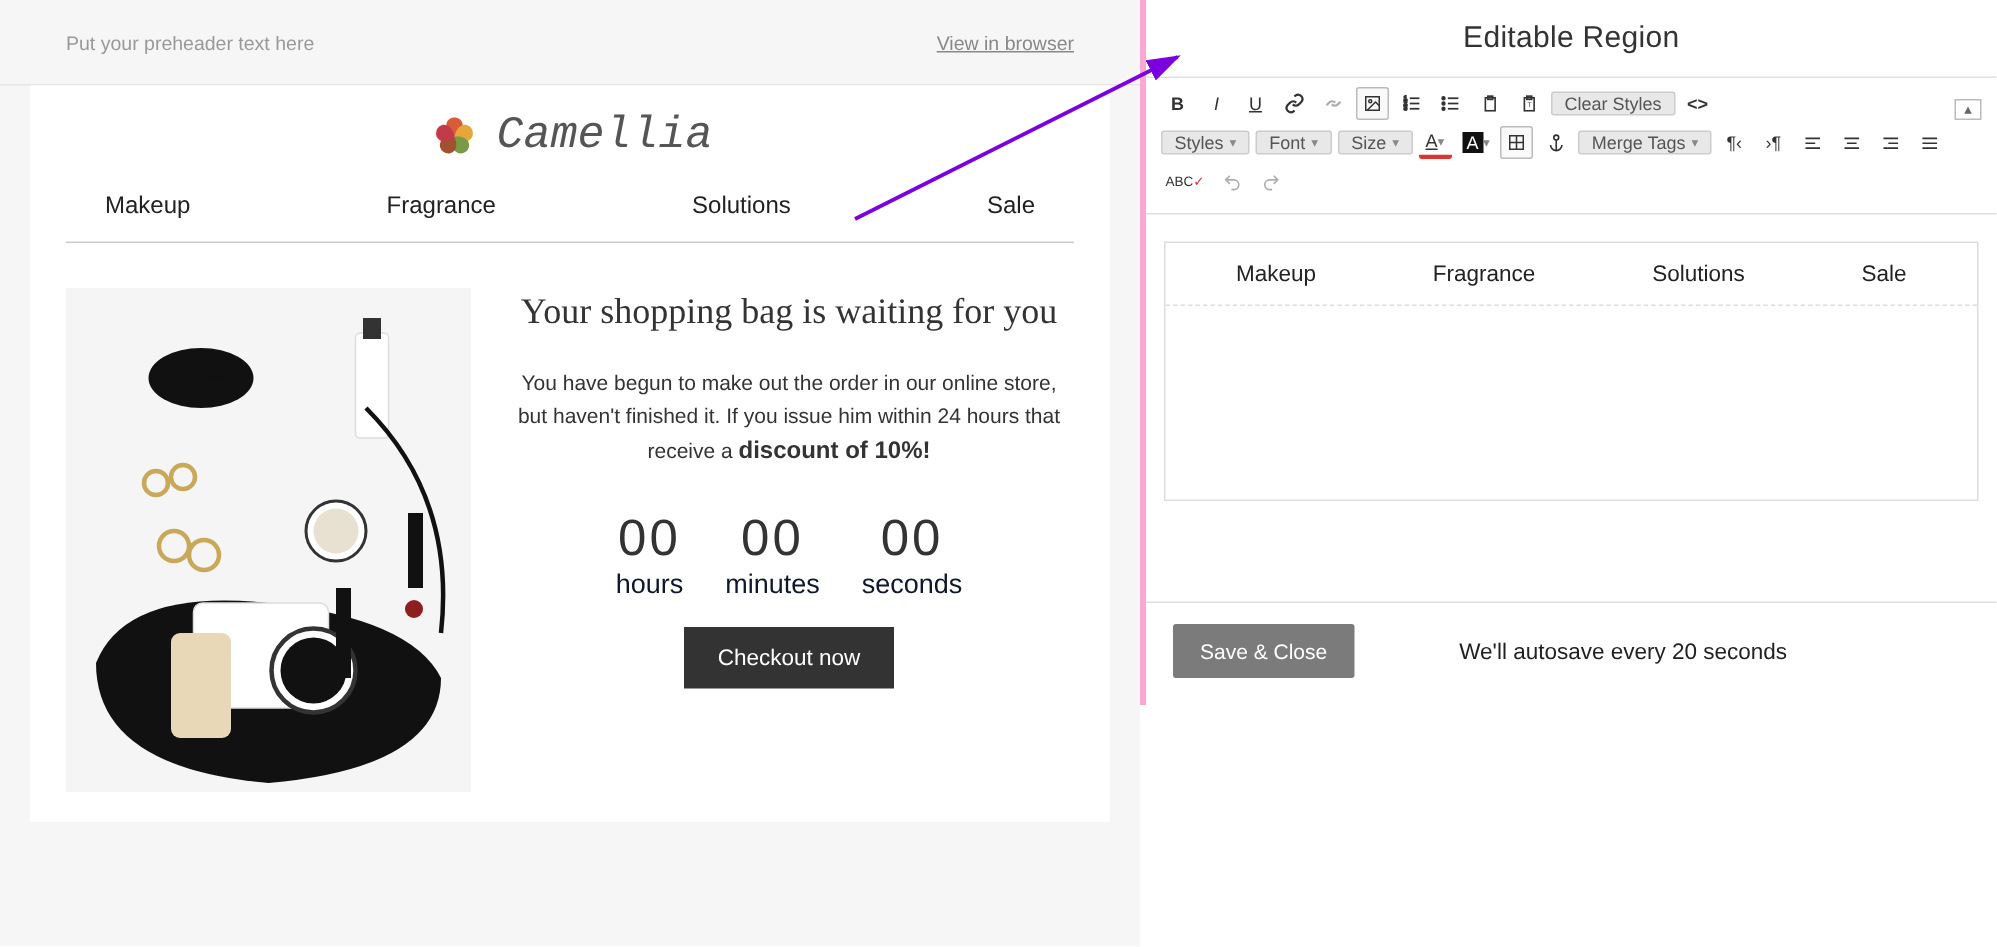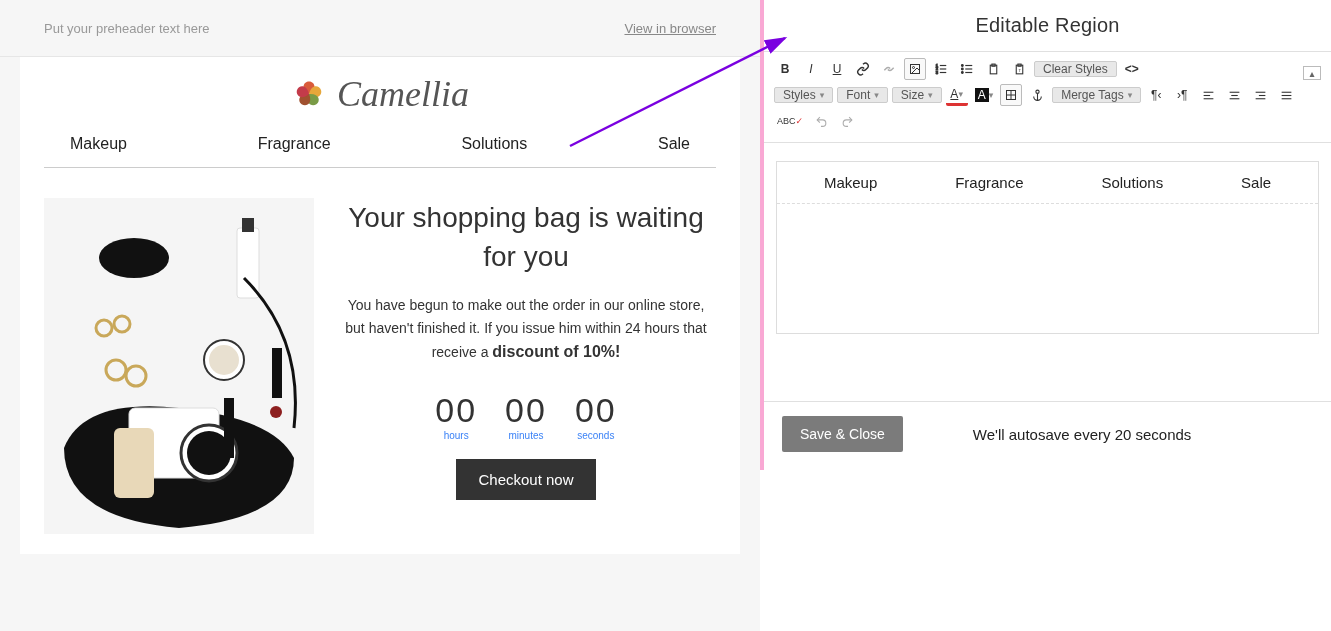--- a/index.html
+++ b/index.html
@@ -36,23 +36,23 @@
 }
 .logo-row {
   display: flex;
   justify-content: center;
   align-items: center;
   padding: 16px 0 12px;
   gap: 10px;
 }
 .logo-glyph { width: 36px; height: 36px; }
 .logo-text {
-  font-family: Liberation Serif, serif;
+  font-family: Liberation Mono, monospace;
   font-style: italic;
-  font-size: 36px;
+  font-size: 30px;
   color: #555;
 }
 .nav {
   display: flex;
   justify-content: space-between;
   padding: 8px 26px 14px;
   border-bottom: 1px solid #ccc;
   margin-bottom: 30px;
 }
 .nav-item { font-size: 16px; color: #222; }
@@ -67,22 +67,22 @@
   flex-shrink: 0;
   position: relative;
   overflow: hidden;
 }
 .product-img svg { width: 100%; height: 100%; }
 .rhs-body {
   flex: 1;
   text-align: center;
 }
 .h2 {
-  font-family: Liberation Sans, sans-serif;
-  font-size: 28px;
+  font-family: Liberation Serif, serif;
+  font-size: 24px;
   color: #333;
   line-height: 1.4;
   margin-bottom: 18px;
 }
 .p {
   font-family: "Trebuchet MS", sans-serif;
   font-size: 14px;
   color: #333;
   line-height: 1.6;
 }
@@ -94,22 +94,22 @@
   margin: 26px 0 18px;
 }
 .counter { text-align: center; }
 .counter-val {
   font-family: "Trebuchet MS", sans-serif;
   font-size: 34px;
   color: #333;
   letter-spacing: 2px;
 }
 .counter-lbl {
-  font-size: 10px;
-  color: #3b82f6;
+  font-size: 18px;
+  color: #0f172a;
 }
 .cta {
   display: inline-block;
   background: #333;
   color: #fff;
   padding: 12px 22px;
   font-size: 15px;
 }
 
 .right-panel {

